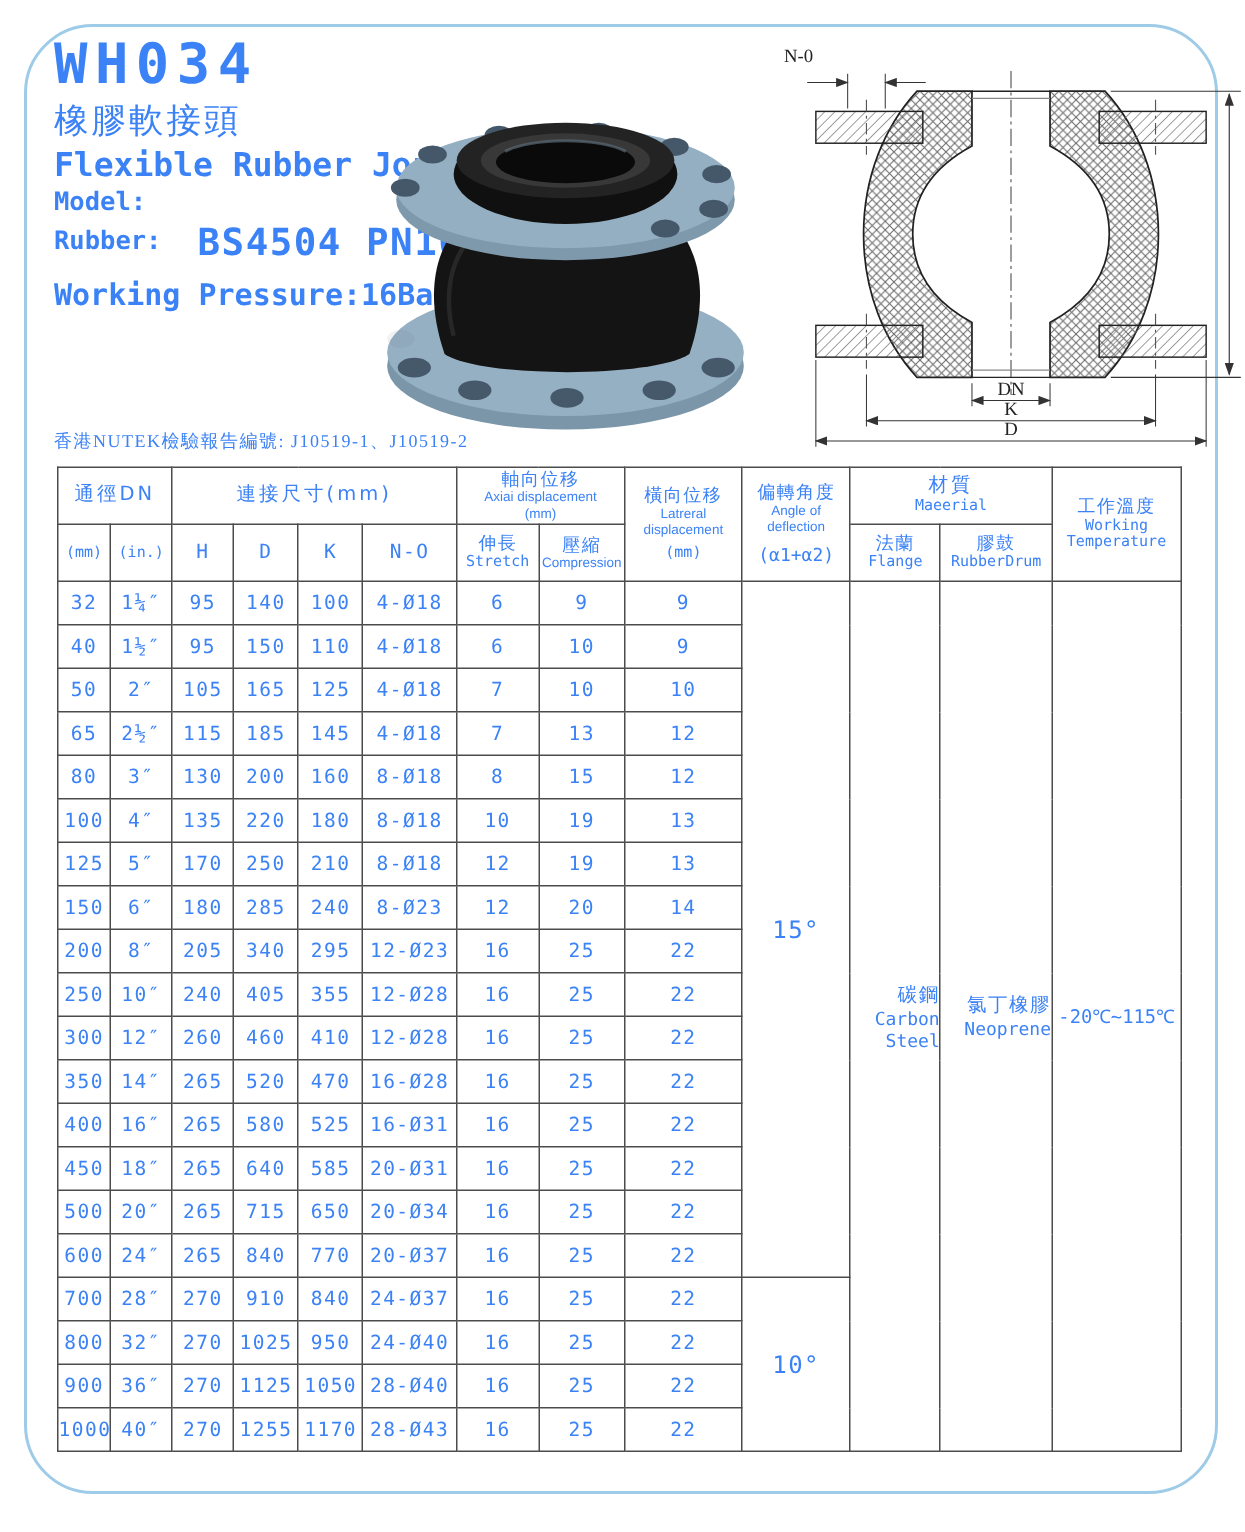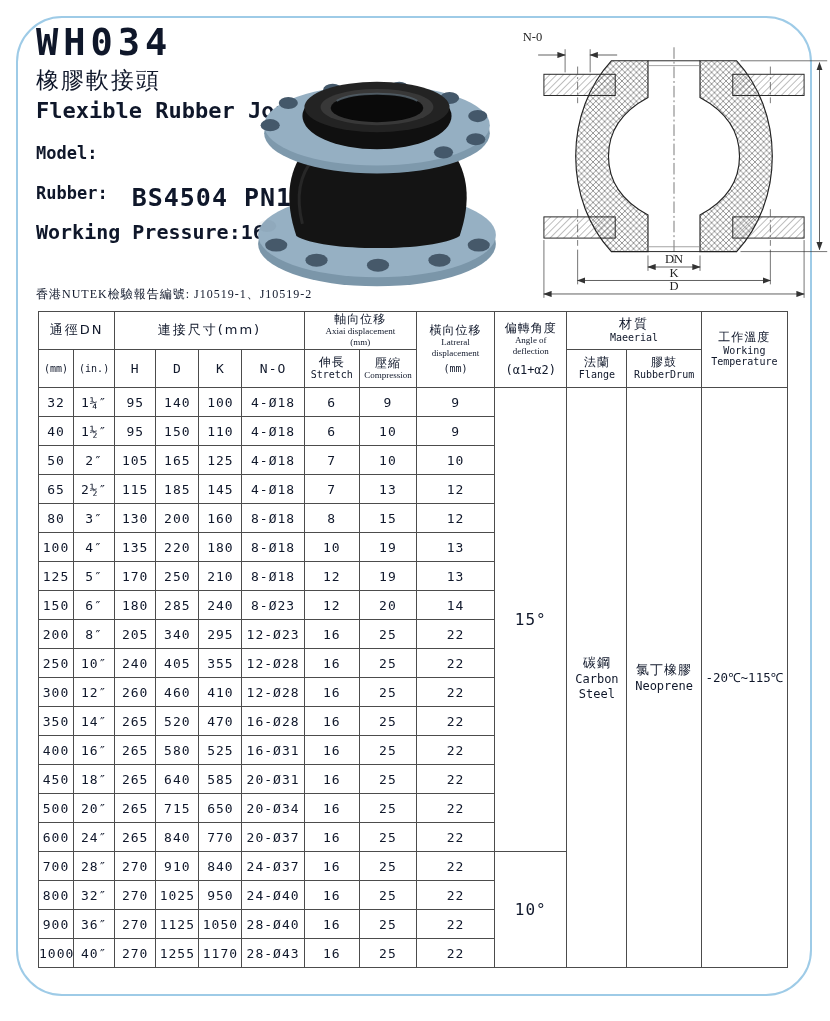--- a/index.html
+++ b/index.html
@@ -1,26 +1,26 @@
 <!DOCTYPE html>
 <html><head>
 <meta charset="utf-8">
 <style>
   html,body{margin:0;padding:0;background:#ffffff;}
   #page{position:relative;width:830px;height:1021px;background:#ffffff;overflow:hidden;
-        font-family:"DejaVu Sans",sans-serif;color:#0f172a;}
+        font-family:"DejaVu Sans",sans-serif;color:#3b82f6;}
   .page-border{position:absolute;left:16px;top:16px;width:792px;height:976px;
         border:2px solid #9ecbe7;border-radius:46px;}
 
   
   .hdr{position:absolute;left:36px;top:24px;width:430px;}
   .code{font-family:"DejaVu Sans Mono",monospace;font-size:37px;font-weight:bold;letter-spacing:5px;line-height:1.05;}
   .title-cn{font-size:23px;font-weight:normal;letter-spacing:2px;margin-top:2px;}
   .title-en{font-family:"DejaVu Sans Mono",monospace;font-size:22px;font-weight:600;margin-top:2px;}
-  .spec-line{margin-top:20px;display:flex;align-items:flex-start;white-space:nowrap;gap:16px;}
+  .spec-line{margin-top:2px;display:flex;align-items:center;white-space:nowrap;gap:16px;}
   .spec-label{font-family:"DejaVu Sans Mono",monospace;font-size:17px;font-weight:600;margin-right:8px;}
   .spec-value{font-family:"DejaVu Sans Mono",monospace;font-size:25px;font-weight:700;letter-spacing:1px;}
   .brand-oval{font-family:"DejaVu Sans Mono",monospace;font-size:22px;font-weight:700;
         border:2.5px solid #111;border-radius:50%;padding:0px 11px 1px 11px;display:inline-block;}
   .pressure{font-family:"DejaVu Sans Mono",monospace;font-size:20px;font-weight:700;margin-top:8px;}
 
   
   .report{position:absolute;left:36px;top:286px;font-family:"Liberation Serif",serif;
         font-size:12px;letter-spacing:1px;}
 
@@ -31,28 +31,28 @@
   
   .tblwrap{position:absolute;left:38px;top:311px;}
   table{border-collapse:collapse;table-layout:fixed;width:750px;background:#fff;}
   th,td{border:1px solid #4c4c4c;text-align:center;vertical-align:middle;padding:0;overflow:hidden;}
   thead th{font-weight:normal;}
   thead tr.h1 th{height:37px;}
   thead tr.h2 th{height:37px;}
   .cn{font-size:13px;letter-spacing:2px;line-height:1.15;}
   .cn-s{font-size:12px;letter-spacing:1px;line-height:1.1;}
   .en{font-family:"DejaVu Sans Mono",monospace;font-size:10px;letter-spacing:0;line-height:1.15;text-align:center;}
-  .en-xs{font-family:Liberation Serif, serif;font-size:9px;line-height:1.2;}
+  .en-xs{font-family:Liberation Sans, sans-serif;font-size:9px;line-height:1.2;}
   .unit{font-family:"DejaVu Sans Mono",monospace;font-size:10px;line-height:1.2;}
   .gap-top{margin-top:5px;}
   .mono-h{font-family:"DejaVu Sans Mono",monospace;font-size:13px;letter-spacing:1px;}
   .formula{font-family:"DejaVu Sans Mono",monospace;font-size:12px;margin-top:6px;}
   tbody td{font-family:"DejaVu Sans Mono",monospace;font-size:13px;letter-spacing:1px;height:28px;}
   td.angle-cell{font-size:16px;letter-spacing:1px;}
-  td.mat-cell{font-size:12px;letter-spacing:0;}
+  td.mat-cell{font-size:12px;letter-spacing:0;text-align:right;}
   td.mat-cell .cnline{font-size:13px;letter-spacing:1px;font-family:"DejaVu Sans",sans-serif;}
   td.mat-cell .enline{font-family:"DejaVu Sans Mono",monospace;font-size:12px;line-height:1.25;}
   td.temp-cell{font-size:12.5px;letter-spacing:0;}
 </style>
 </head>
 <body>
 
 <div id="page">
   <div class="page-border"></div>
 

